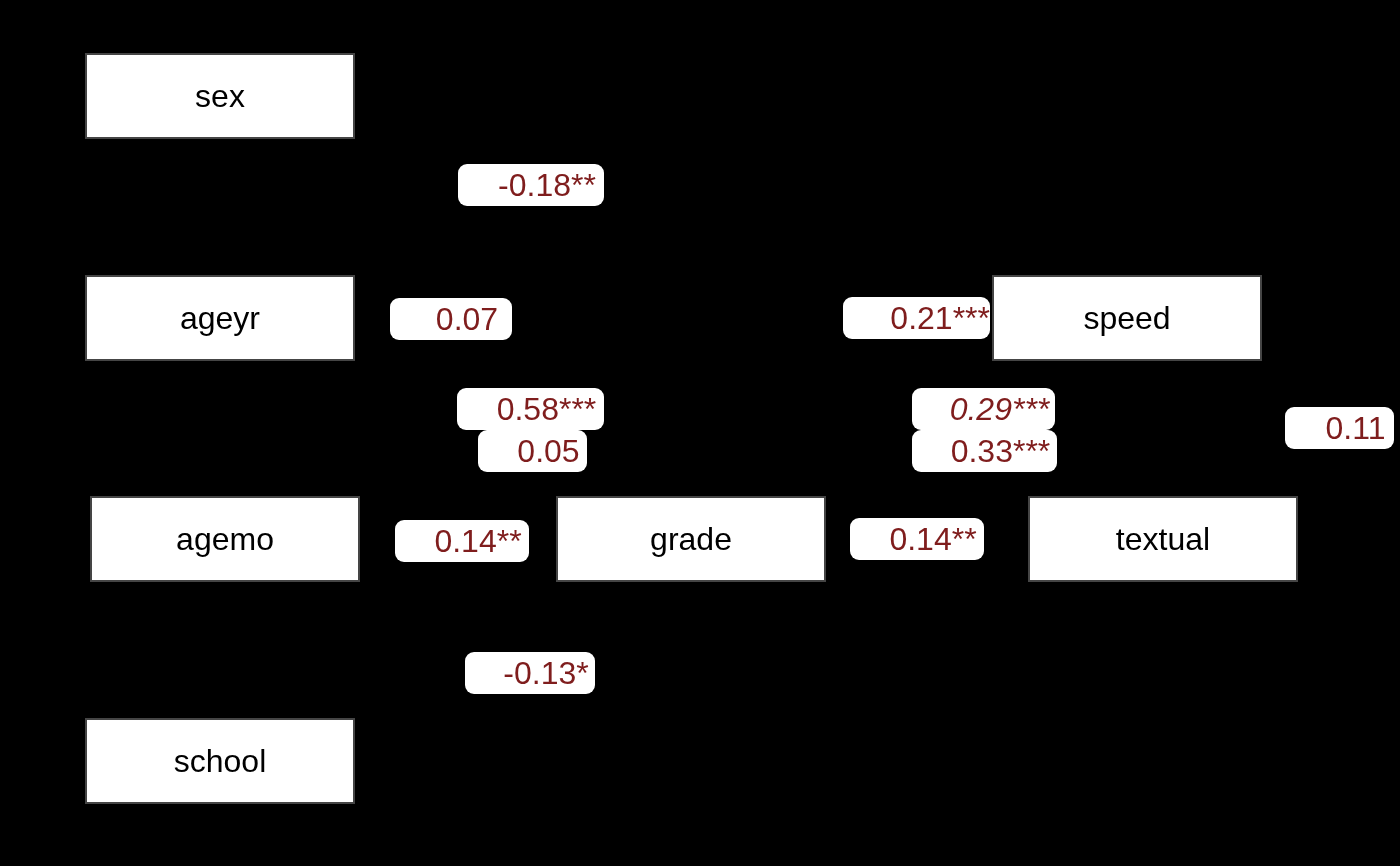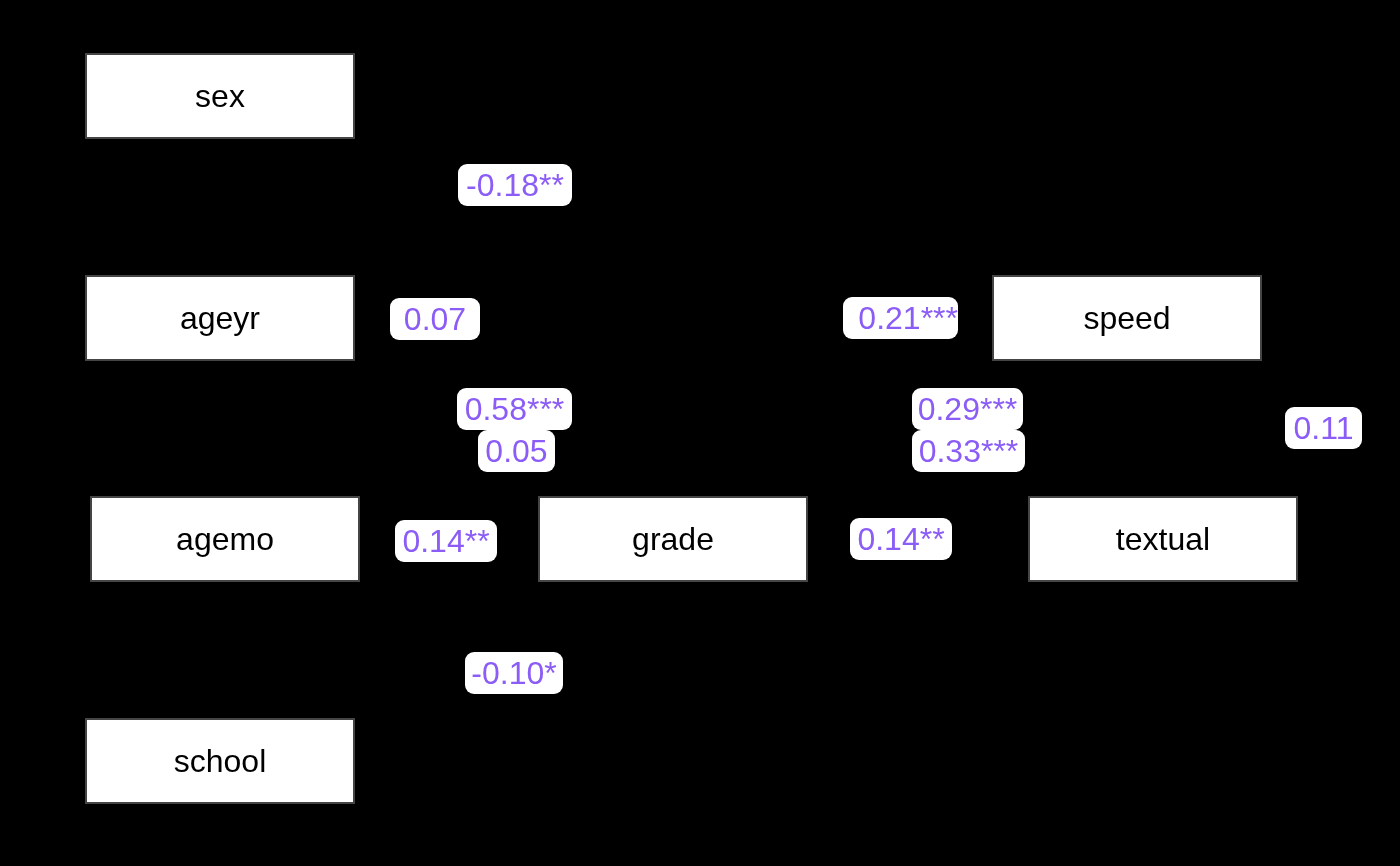--- a/index.html
+++ b/index.html
@@ -29,44 +29,45 @@
     color: #000000;
     font-size: 32px;
     line-height: 1;
     white-space: nowrap;
   }
   .node-sex     { left: 85px;  top: 53px;  }
   .node-ageyr   { left: 85px;  top: 275px; }
   .node-visual  { left: 538px; top: 275px; }
   .node-speed   { left: 992px; top: 275px; }
   .node-agemo   { left: 90px;  top: 496px; }
-  .node-grade   { left: 538px; top: 496px; }
+  .node-grade   { left: 556px; top: 496px; }
   .node-textual { left: 992px; top: 496px; margin-left: 36px; }
   .node-school  { left: 85px;  top: 718px; justify-content: center; }
 
   
   .chip {
     position: absolute;
     height: 42px;
     background: #ffffff;
     border-radius: 9px;
     display: flex;
     align-items: center;
     justify-content: center;
-    color: #8b5cf6;
+    color: #7f1d1d;
     font-size: 32px;
     line-height: 1;
     white-space: nowrap;
+    padding-left: 32px;
   }
   .chip-1  { left: 458px;  top: 164px; width: 114px; } 
   .chip-2  { left: 390px;  top: 298px; width: 90px;  } 
   .chip-3  { left: 843px;  top: 297px; width: 115px; justify-content: flex-end; } 
   .chip-4  { left: 457px;  top: 388px; width: 115px; text-align: right; } 
   .chip-5  { left: 478px;  top: 430px; width: 77px; text-align: right;  } 
-  .chip-6  { left: 912px;  top: 388px; width: 111px; } 
+  .chip-6  { left: 912px;  top: 388px; width: 111px; font-style: italic; } 
   .chip-7  { left: 912px;  top: 430px; width: 113px; } 
   .chip-8  { left: 395px;  top: 520px; width: 102px; } 
   .chip-9  { left: 850px;  top: 518px; width: 102px; } 
   .chip-10 { left: 1285px; top: 407px; width: 77px;  } 
   .chip-11 { left: 465px;  top: 652px; width: 98px;  } 
 </style>
 </head>
 <body>
 
 <div class="canvas">
@@ -117,16 +118,16 @@
   <div class="chip chip-8">
     <span>0.14**</span>
   </div>
   <div class="chip chip-9">
     <span>0.14**</span>
   </div>
   <div class="chip chip-10">
     <span>0.11</span>
   </div>
   <div class="chip chip-11">
-    <span>-0.10*</span>
+    <span>-0.13*</span>
   </div>
 
 </div>
 
 </body></html>

